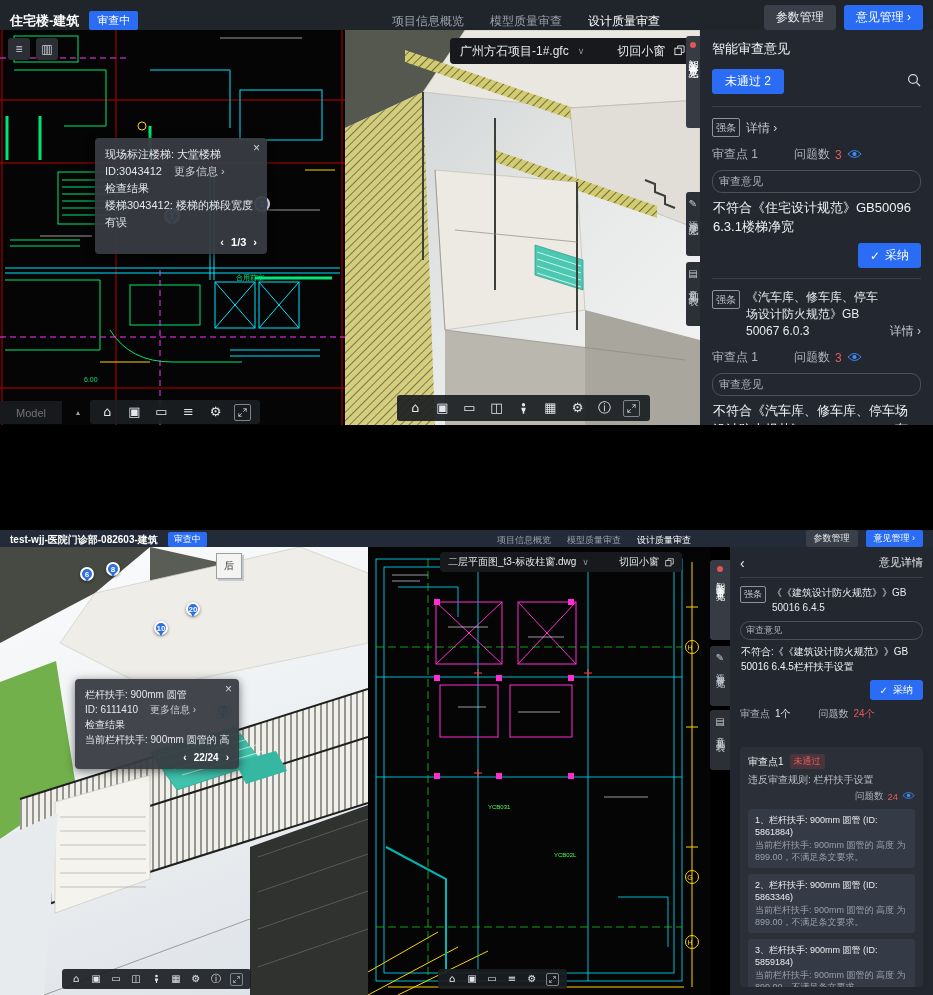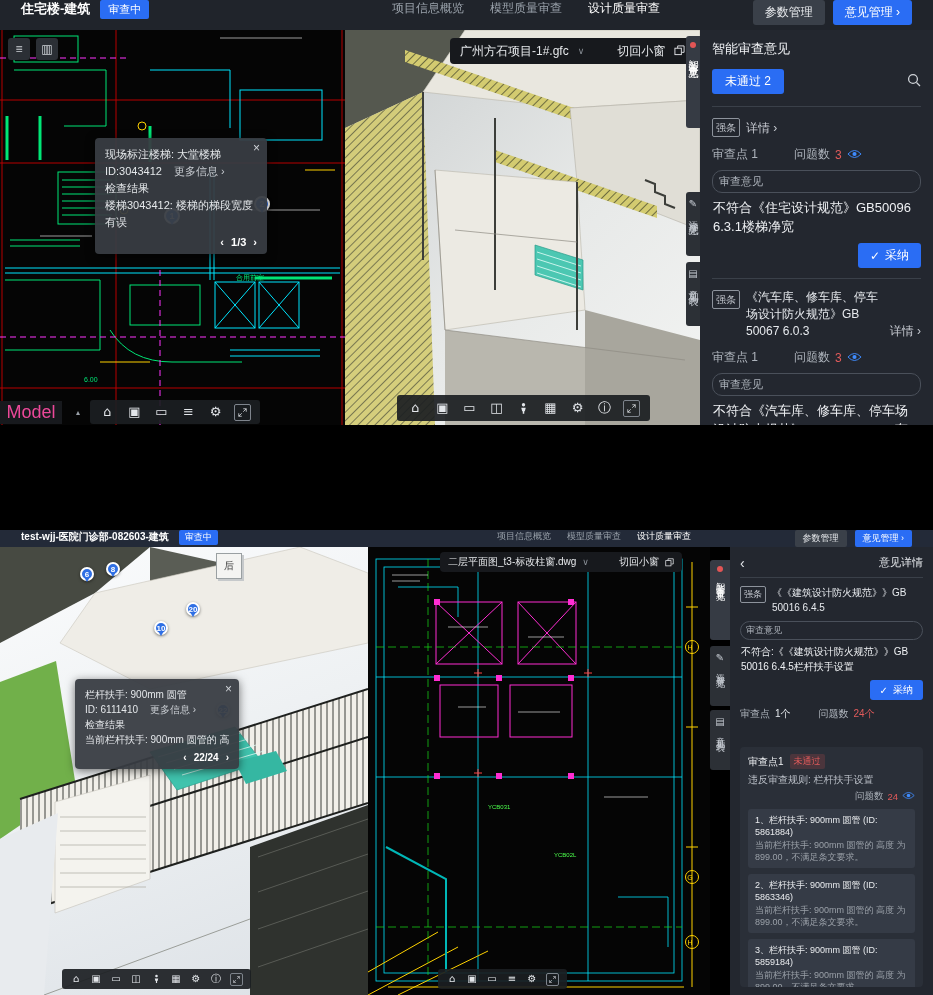--- a/index.html
+++ b/index.html
@@ -2,21 +2,21 @@
 <html><head>
 <meta charset="utf-8">
 <style>
 *{margin:0;padding:0;box-sizing:border-box}
 html,body{background:#000}
 body{font-family:"Liberation Sans","DejaVu Sans",sans-serif}
 .stage{position:relative;width:933px;height:995px;background:#000;overflow:hidden}
 .abs{position:absolute}
 .shot{position:absolute;left:0;width:933px;overflow:hidden}
 
-.topbar{position:absolute;left:0;right:0;display:flex;align-items:flex-start;gap:10px;padding:0 21px;background:#20242b;color:#e8eaed;z-index:5}
+.topbar{position:absolute;left:0;right:0;display:flex;align-items:flex-end;gap:10px;padding:0 10px;background:#20242b;color:#e8eaed;z-index:5}
 .topbar.blue{background:#232a38}
 .t-title{font-weight:bold;font-size:13px;color:#fff;white-space:nowrap}
 .badge-blue{background:#2a6df4;color:#fff;font-size:11px;padding:2px 8px;border-radius:2px;white-space:nowrap}
 .nav{position:absolute;display:flex;gap:26px;font-size:12px;color:#98a0a9;white-space:nowrap}
 .nav .on{color:#fff}
 .hbtns{margin-left:auto;display:flex;gap:8px}
 .btn{font-size:12px;padding:4px 12px;border-radius:3px;color:#e8eaed;background:#3a4049;cursor:pointer;white-space:nowrap}
 .btn.primary{background:#2a6df4;color:#fff}
 .topbar.sm .t-title{font-size:10px}
 .topbar.sm .badge-blue{font-size:9px;padding:1px 6px}
@@ -44,21 +44,21 @@
 .pin{position:absolute;width:16px;height:16px;border-radius:50%;background:#2f6fe4;border:2px solid #fff;color:#fff;font-size:9px;font-weight:bold;display:flex;align-items:center;justify-content:center;z-index:3;cursor:pointer;box-shadow:0 1px 3px rgba(0,0,0,.5)}
 .pin::after{content:"";position:absolute;bottom:-6px;left:50%;transform:translateX(-50%);border:3px solid transparent;border-top:5px solid #2f6fe4}
 .pin.sm{width:14px;height:14px;font-size:8px}
 
 .tbar{position:absolute;display:flex;align-items:center;background:rgba(27,30,34,.92);border-radius:3px;color:#e3e6ea;z-index:3}
 .tbar .ic{width:27px;text-align:center;font-size:13px;line-height:24px;cursor:pointer;font-family:"DejaVu Sans",sans-serif}
 .tbar .ic svg{vertical-align:middle}
 .tbar .ic.boxed{border:1px solid #7e848c;border-radius:2px;width:17px;height:17px;line-height:15px;margin:0 5px;font-size:10px}
 .tbar.sm .ic{width:20px;font-size:10px;line-height:18px}
 .tbar.sm .ic.boxed{width:13px;height:13px;line-height:11px;font-size:8px;margin:0 4px}
-.modeltab{position:absolute;background:#17191d;color:#ec4899;font-size:18px;display:flex;align-items:center;justify-content:center;z-index:3;cursor:pointer}
+.modeltab{position:absolute;background:#17191d;color:#737373;font-size:11px;display:flex;align-items:center;justify-content:center;z-index:3;cursor:pointer}
 
 .pill{position:absolute;display:inline-flex;align-items:center;gap:9px;background:#17191d;border-radius:4px;padding:0 10px;color:#e6e8eb;z-index:4}
 .pill .fname{font-size:12px;white-space:nowrap;cursor:pointer}
 .pill .caret{font-size:9px;color:#8a9097;cursor:pointer}
 .pill .sw{font-size:12px;margin-left:24px;white-space:nowrap;cursor:pointer}
 .pill.sm .fname,.pill.sm .sw{font-size:10px}
 .pill.sm{gap:6px;padding:0 8px}
 
 .vtab{position:absolute;background:#2c3036;border-radius:3px 0 0 3px;color:#c6cbd2;display:flex;flex-direction:column;align-items:center;padding:6px 1px;cursor:pointer;z-index:6}
 .vtab.active{background:#363b44;color:#fff}

